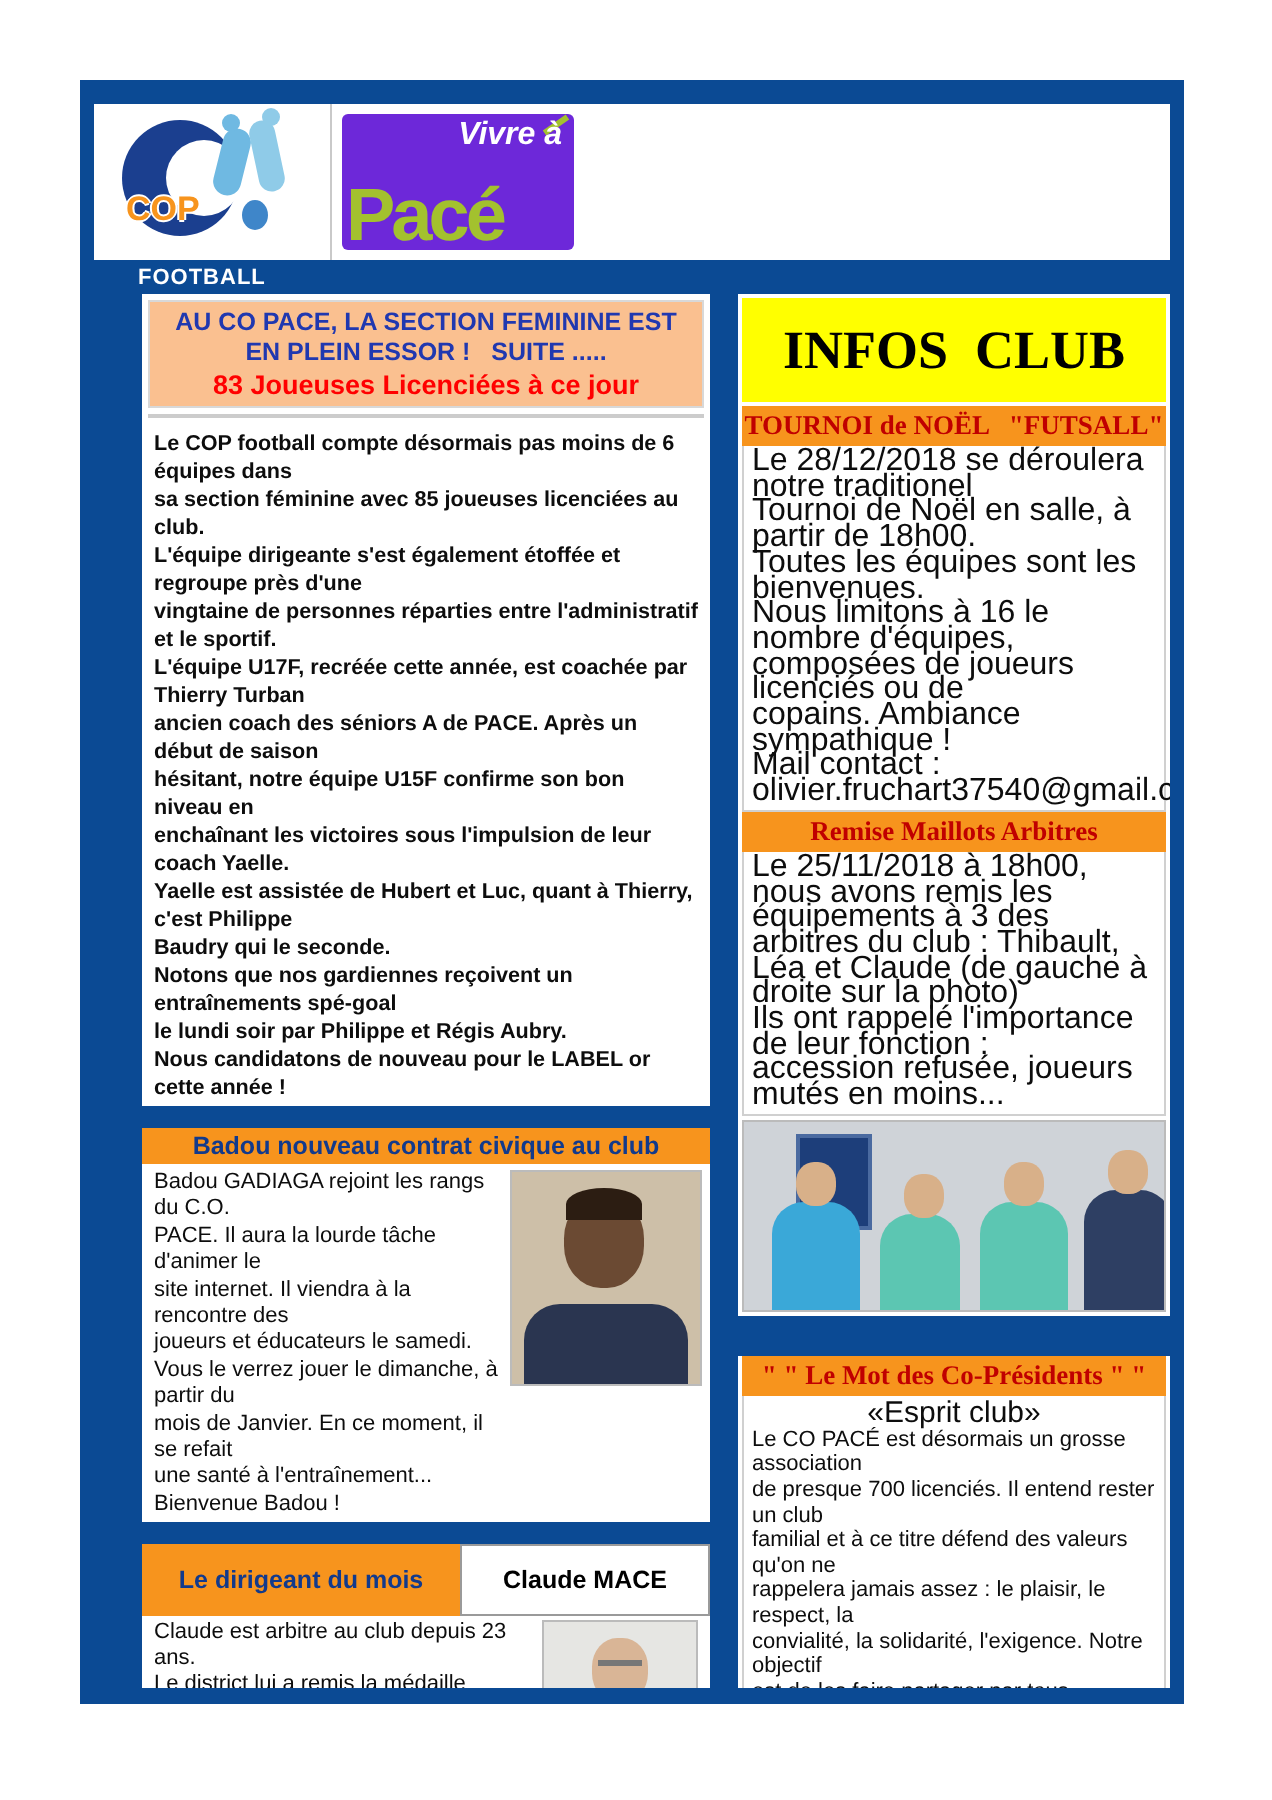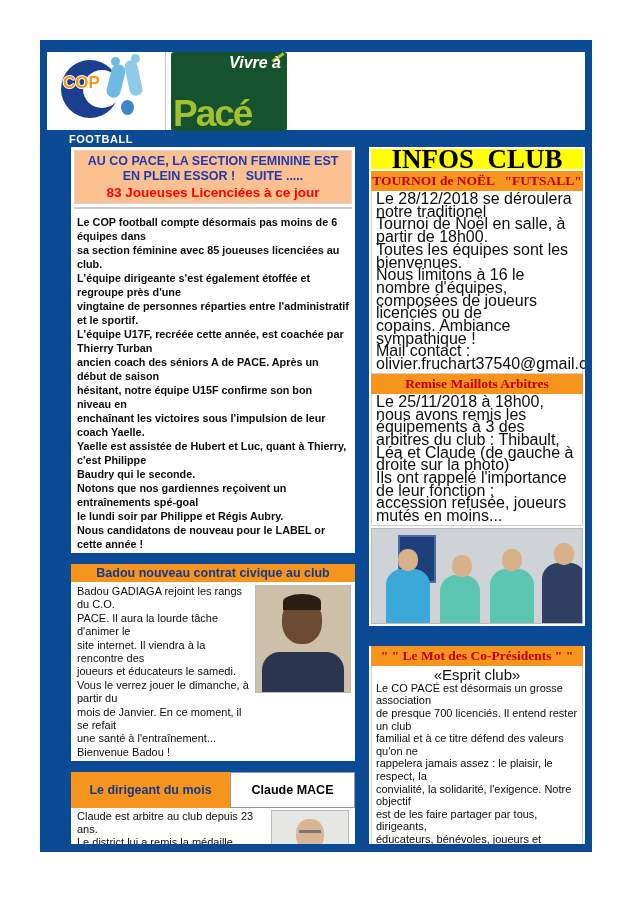--- a/index.html
+++ b/index.html
@@ -13,29 +13,29 @@
   
   .masthead{height:78px;background:#fff;display:flex;flex-shrink:0;}
   .logo-cell{width:118px;border-right:1px solid #c9c9c9;position:relative;background:#fff;}
   .cop-ring{position:absolute;left:14px;top:8px;width:58px;height:58px;border-radius:50%;background:#1b3f8f;}
   .cop-ring:after{content:"";position:absolute;left:22px;top:10px;width:38px;height:38px;border-radius:50%;background:#fff;}
   .cop-fig1{position:absolute;left:62px;top:12px;width:14px;height:34px;background:#6fb9e2;border-radius:7px;transform:rotate(14deg);}
   .cop-fig2{position:absolute;left:80px;top:8px;width:13px;height:36px;background:#8fcbe8;border-radius:7px;transform:rotate(-12deg);}
   .cop-head1{position:absolute;left:64px;top:5px;width:9px;height:9px;border-radius:50%;background:#6fb9e2;}
   .cop-head2{position:absolute;left:84px;top:2px;width:9px;height:9px;border-radius:50%;background:#8fcbe8;}
   .cop-ball{position:absolute;left:74px;top:48px;width:13px;height:15px;border-radius:50%;background:#3f86c9;}
-  .cop-text{position:absolute;left:16px;top:21px;font-size:17px;font-weight:800;color:#f7941d;
+  .cop-text{position:absolute;left:16px;top:43px;font-size:17px;font-weight:800;color:#f7941d;
             text-shadow:-1px 0 #fff,1px 0 #fff,0 -1px #fff,0 1px #fff;letter-spacing:0;}
   .title-cell{flex:1;display:flex;flex-direction:column;border-right:1px solid #c9c9c9;}
   .title-row{flex:1;display:flex;align-items:center;justify-content:center;border-bottom:1px solid #c9c9c9;
              font-size:27px;font-weight:bold;color:#000;letter-spacing:.5px;}
   .subtitle-row{flex:1;display:flex;align-items:center;justify-content:center;
              font-size:25px;font-weight:bold;color:#000;}
   .vivre-cell{width:126px;background:#fff;display:flex;align-items:center;justify-content:center;}
-  .vivre-box{position:relative;width:116px;height:79px;background:#14532d;border-radius:3px;overflow:hidden;}
+  .vivre-box{position:relative;width:116px;height:68px;background:#6d28d9;border-radius:3px;overflow:hidden;}
   .vivre-line1{position:absolute;top:2px;right:6px;color:#fff;font-weight:bold;font-size:16px;font-style:italic;}
   .vivre-line2{position:absolute;bottom:-4px;left:2px;color:#a3c12e;font-weight:800;font-size:37px;letter-spacing:-2px;}
   .vivre-accent{position:absolute;top:4px;right:2px;width:14px;height:3px;background:#a3c12e;transform:rotate(-35deg);}
 
   
   .football-bar{height:17px;flex-shrink:0;display:flex;align-items:center;}
   .football-label{color:#fff;font-size:11px;font-weight:bold;padding-left:22px;letter-spacing:.5px;}
 
   
   .cols{flex:1;display:flex;min-height:0;}
@@ -77,21 +77,21 @@
   .dir-header .nm{flex:1;background:#fff;border:1px solid #9a9a9a;display:flex;align-items:center;justify-content:center;
       font-size:12.5px;font-weight:bold;color:#000;box-sizing:border-box;}
   .dir-row{display:flex;}
   .dir-text{flex:1;padding:2px 4px 0 6px;font-size:11px;line-height:13px;color:#0d0d0d;}
   .photo-claude{position:relative;width:76px;height:74px;margin:2px 6px 2px 0;background:#e6e6e3;border:1px solid #bbb;overflow:hidden;flex-shrink:0;}
   .claude-body{position:absolute;bottom:-6px;left:8px;right:8px;height:38px;background:#3f77c9;border-radius:14px 14px 0 0;}
   .claude-head{position:absolute;top:8px;left:24px;width:28px;height:32px;background:#d9b596;border-radius:45%;}
   .claude-glasses{position:absolute;top:19px;left:27px;width:22px;height:3px;background:#777;}
 
   
-  .infos-title{height:20px;margin:2px;background:#ffff00;display:flex;align-items:center;justify-content:center;flex-shrink:0;}
+  .infos-title{height:52px;margin:2px;background:#ffff00;display:flex;align-items:center;justify-content:center;flex-shrink:0;}
   .infos-title span{font-family:"Liberation Serif",serif;font-size:27px;font-weight:bold;color:#000;}
   .r-orange{height:20px;margin:0 2px;background:#f7941d;display:flex;align-items:center;justify-content:center;flex-shrink:0;}
   .r-orange span{font-family:"Liberation Serif",serif;font-size:13.5px;font-weight:bold;color:#c00000;}
   .r-body{margin:0 2px;border:1px solid #d0d0d0;border-top:none;padding:2px 4px;font-size:16px;line-height:12.7px;color:#0d0d0d;}
   .photo-arb-wrap{margin:2px;display:flex;justify-content:center;background:#fff;}
   .photo-arb{position:relative;width:226px;height:94px;background:#cfd3d8;border:1px solid #bbb;overflow:hidden;}
   .arb-window{position:absolute;left:26px;top:6px;width:34px;height:44px;background:#1d3e7a;border:2px solid #4a6aa0;}
   .person{position:absolute;bottom:-4px;width:44px;height:58px;border-radius:16px 16px 0 0;}
   .person .head{position:absolute;top:-20px;left:12px;width:20px;height:22px;border-radius:45%;background:#d8b089;}
   .p1{left:14px;background:#3aa8d8;}

